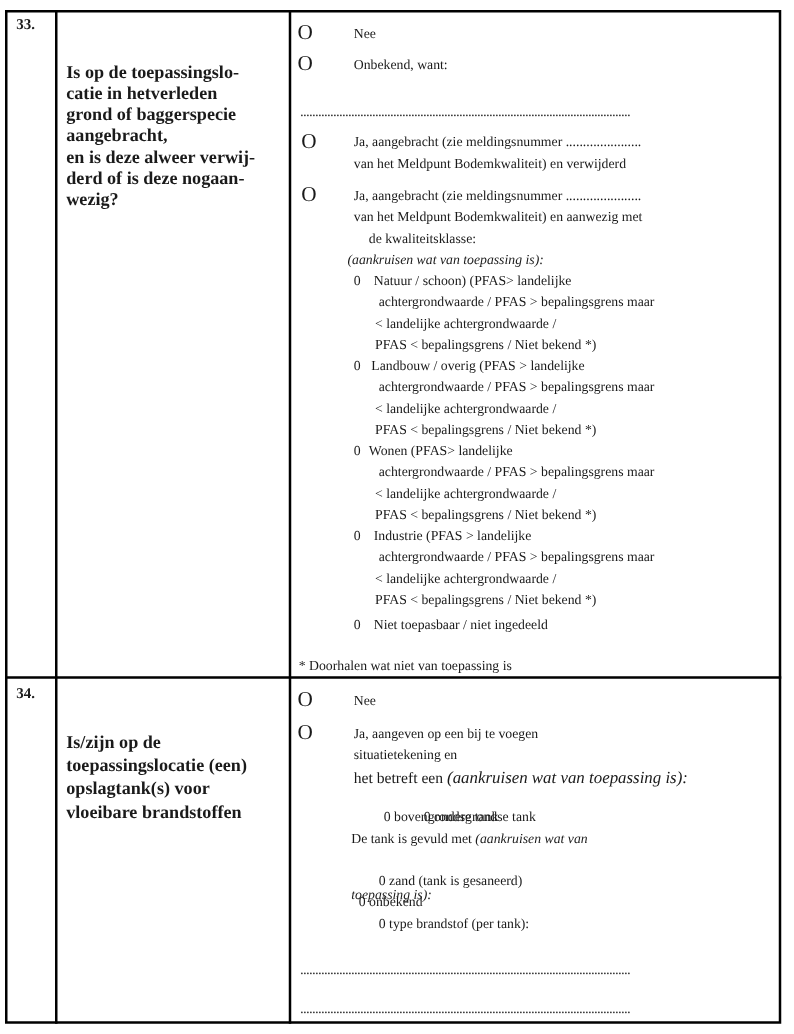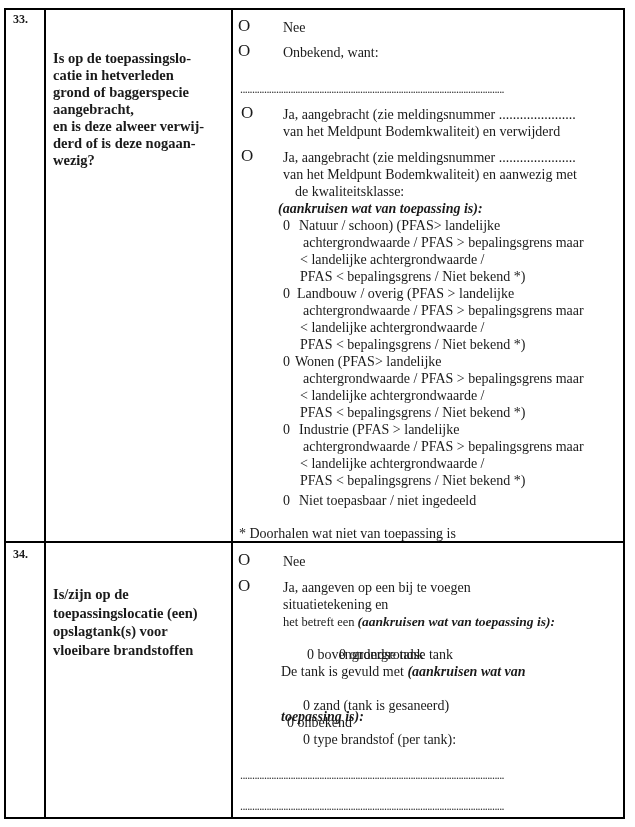--- a/index.html
+++ b/index.html
@@ -6,22 +6,22 @@
   body { width: 635px; height: 827px; position: relative; overflow: hidden;
          font-family: "Liberation Serif", "DejaVu Serif", serif; color: #1a1a1a; }
   .tbl { position: absolute; left: 4px; top: 8px; width: 621px; height: 811px;
          border: 2px solid #000; box-sizing: border-box; }
   .vline { position: absolute; background: #000; width: 1.5px; }
   .hline { position: absolute; background: #000; height: 2px; }
   .abs { position: absolute; white-space: nowrap; }
   .num { font-weight: bold; font-size: 12px; }
   .q { font-weight: bold; font-size: 14.5px; line-height: 17px; white-space: normal; width: 176px; margin-top: 40px; }
   .radio { font-size: 17px; line-height: 17px; }
-  .t { font-size: 14px; line-height: 17px; }
-  .it { font-style: italic; font-weight: bold; }
+  .t { font-size: 11px; line-height: 17px; }
+  .it { font-style: italic; }
   .dots { font-size: 12px; letter-spacing: -0.6px; overflow: hidden; color: #333; }
 </style>
 </head>
 <body>
 
 <div class="tbl"></div>
 
 <div class="vline" style="left:44px; top:8px; height:811px;"></div>
 <div class="vline" style="left:231px; top:8px; height:811px;"></div>
 

